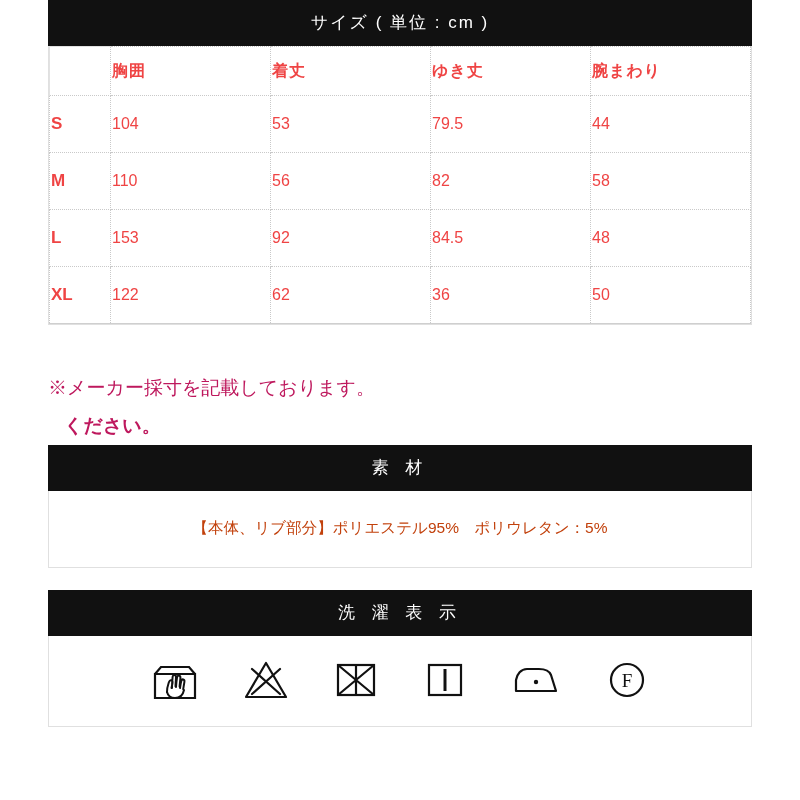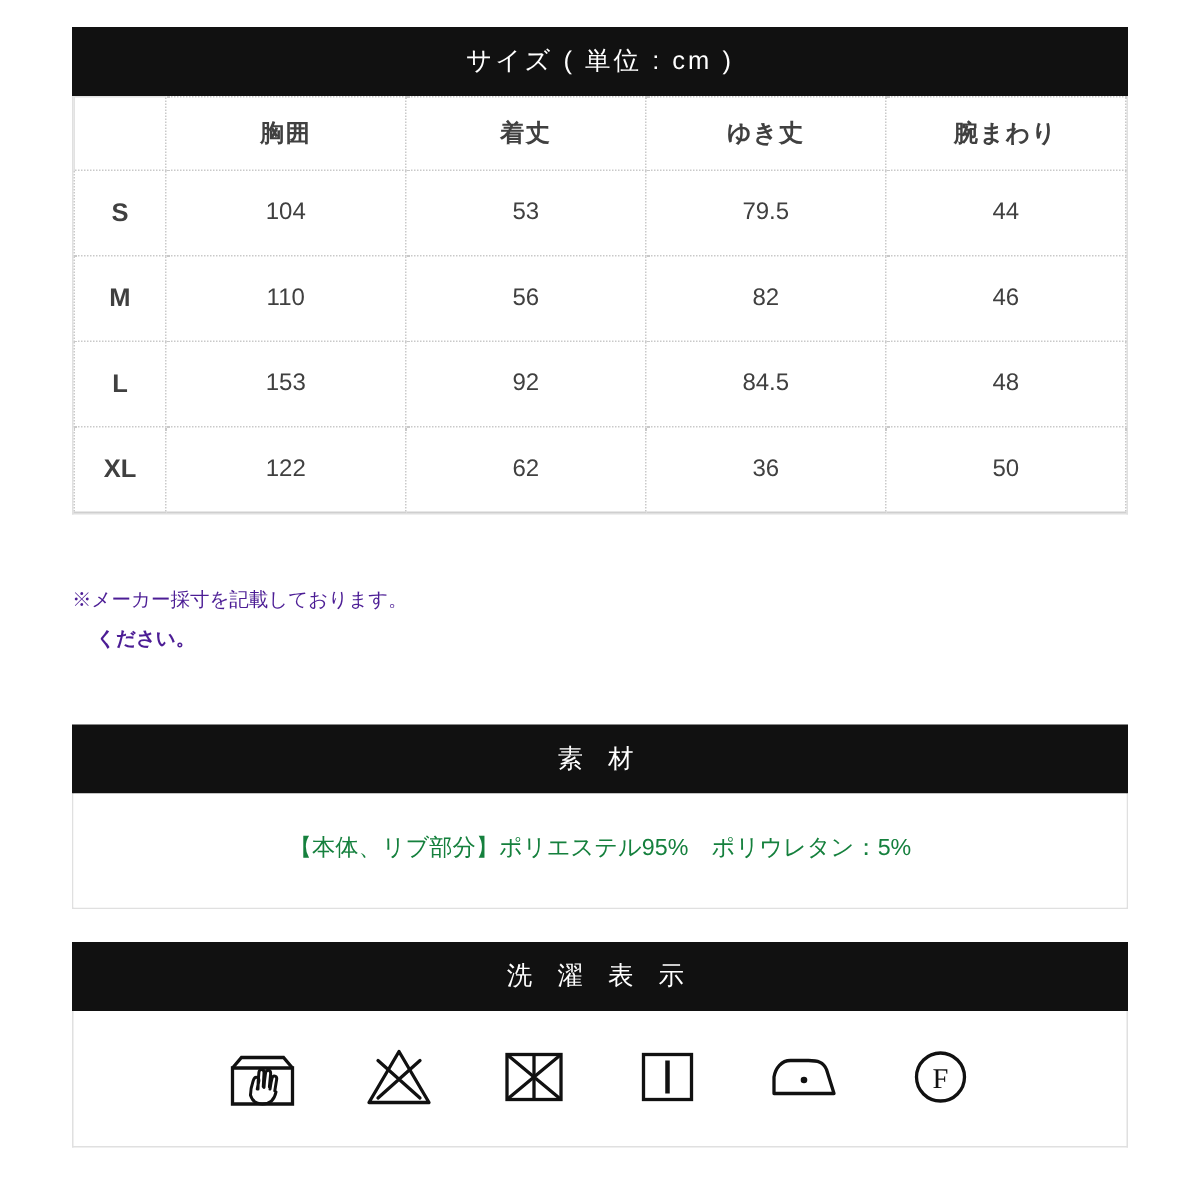--- a/index.html
+++ b/index.html
@@ -17,44 +17,43 @@
   .page {
     position: relative;
     width: 800px;
     height: 800px;
     box-sizing: border-box;
     padding: 0 48px;
   }
 
   
   .size-block {
-    margin-top: 18px;
   }
   .band {
     background: #111111;
     color: #ffffff;
     text-align: center;
     font-size: 17px;
     letter-spacing: 2px;
     padding: 11px 0 12px;
     font-weight: 400;
   }
   table.size {
     width: 100%;
     border-collapse: collapse;
     table-layout: fixed;
   }
   table.size td, table.size th {
     border: 1px solid #d8d8d8;
     border-style: dotted;
     border-color: #c9c9c9;
-    text-align: center;
+    text-align: left;
     font-weight: normal;
     font-size: 16px;
-    color: #404040;
+    color: #ef4444;
     height: 54px;
     vertical-align: middle;
   }
   table.size tr.head th {
     font-size: 16px;
     font-weight: bold;
     letter-spacing: 1px;
     height: 46px;
   }
   table.size .corner {
@@ -71,23 +70,23 @@
     border-bottom: 1px solid #cfcfcf;
   }
   .outer-frame {
     border: 1px solid #e0e0e0;
     border-top: none;
   }
 
   
   .notes {
     margin-top: 44px;
-    font-size: 13px;
+    font-size: 19px;
     line-height: 2.0;
-    color: #4c1d95;
+    color: #be185d;
   }
   .notes .indent {
     display: block;
   }
   .notes .cont {
     display: block;
     padding-left: 16px;
     font-weight: bold;
   }
 
@@ -95,21 +94,21 @@
   .material-block {
     margin-top: 44px;
     border: 1px solid #e0e0e0;
     border-top: none;
   }
   .material-body {
     text-align: center;
     padding: 22px 0 24px;
     font-size: 15.5px;
     line-height: 1.95;
-    color: #15803d;
+    color: #c2410c;
     background: #fff;
   }
 
   
   .wash-block {
     margin-top: 22px;
     border: 1px solid #e0e0e0;
     border-top: none;
   }
   .wash-icons {
@@ -149,21 +148,21 @@
           <td>104</td>
           <td>53</td>
           <td>79.5</td>
           <td>44</td>
         </tr>
         <tr>
           <td class="rowlabel">M</td>
           <td>110</td>
           <td>56</td>
           <td>82</td>
-          <td>46</td>
+          <td>58</td>
         </tr>
         <tr>
           <td class="rowlabel">L</td>
           <td>153</td>
           <td>92</td>
           <td>84.5</td>
           <td>48</td>
         </tr>
         <tr>
           <td class="rowlabel">XL</td>
@@ -175,21 +174,21 @@
       </tbody>
         </table>
     </div>
   </div>
 
   <div class="notes">
     <span class="indent">※メーカー採寸を記載しております。</span>
     <span class="cont">ください。</span>
   </div>
 
-  <div style="margin-top:44px;">
+  <div style="">
     <div class="band tight">素 材</div>
     <div class="material-block" style="margin-top:0;">
       <div class="material-body">
         <div>【本体、リブ部分】ポリエステル95%　ポリウレタン：5%</div>
       </div>
     </div>
   </div>
 
   <div style="margin-top:22px;">
     <div class="band tight">洗 濯 表 示</div>

